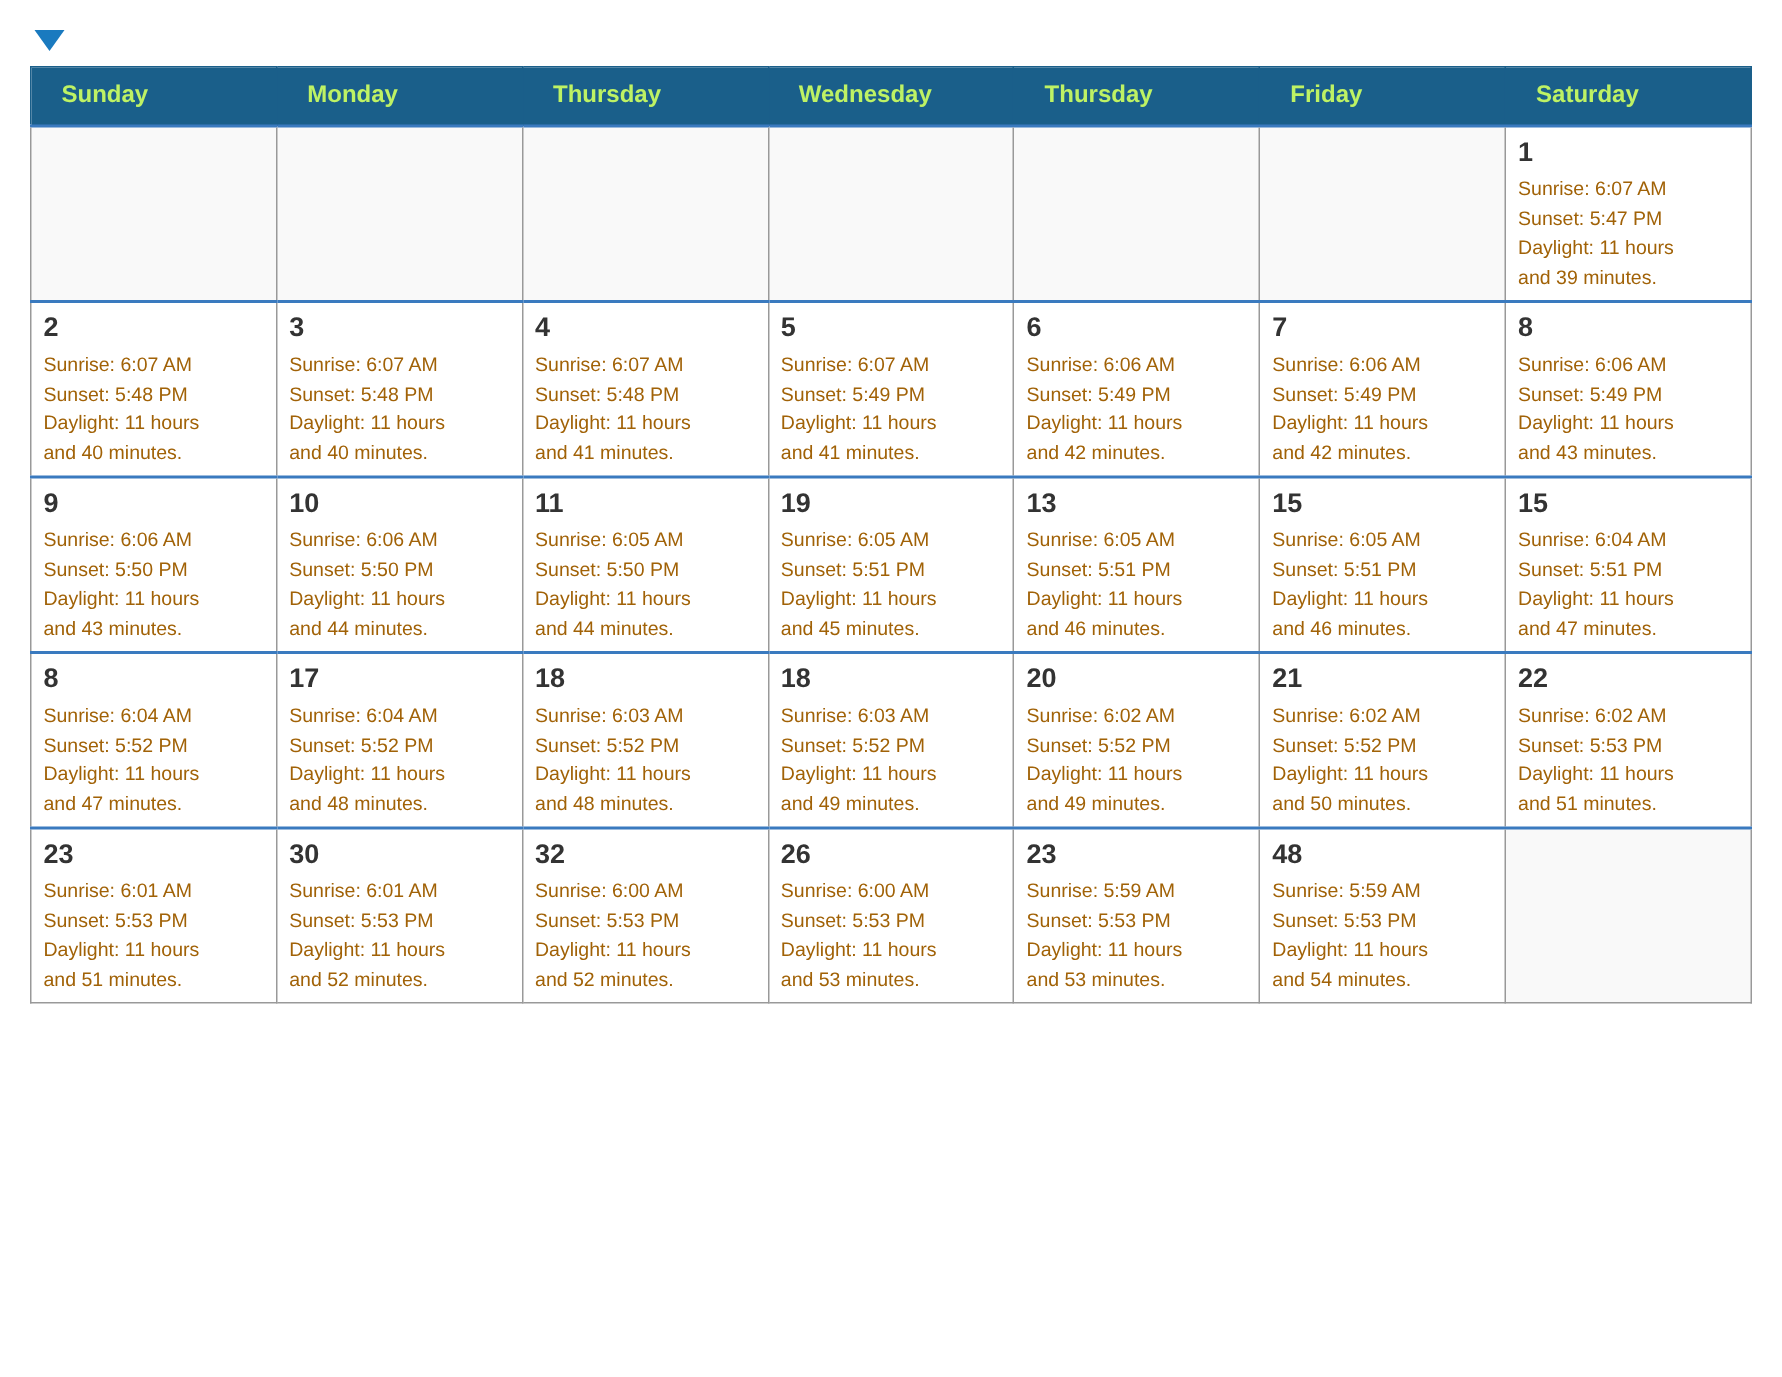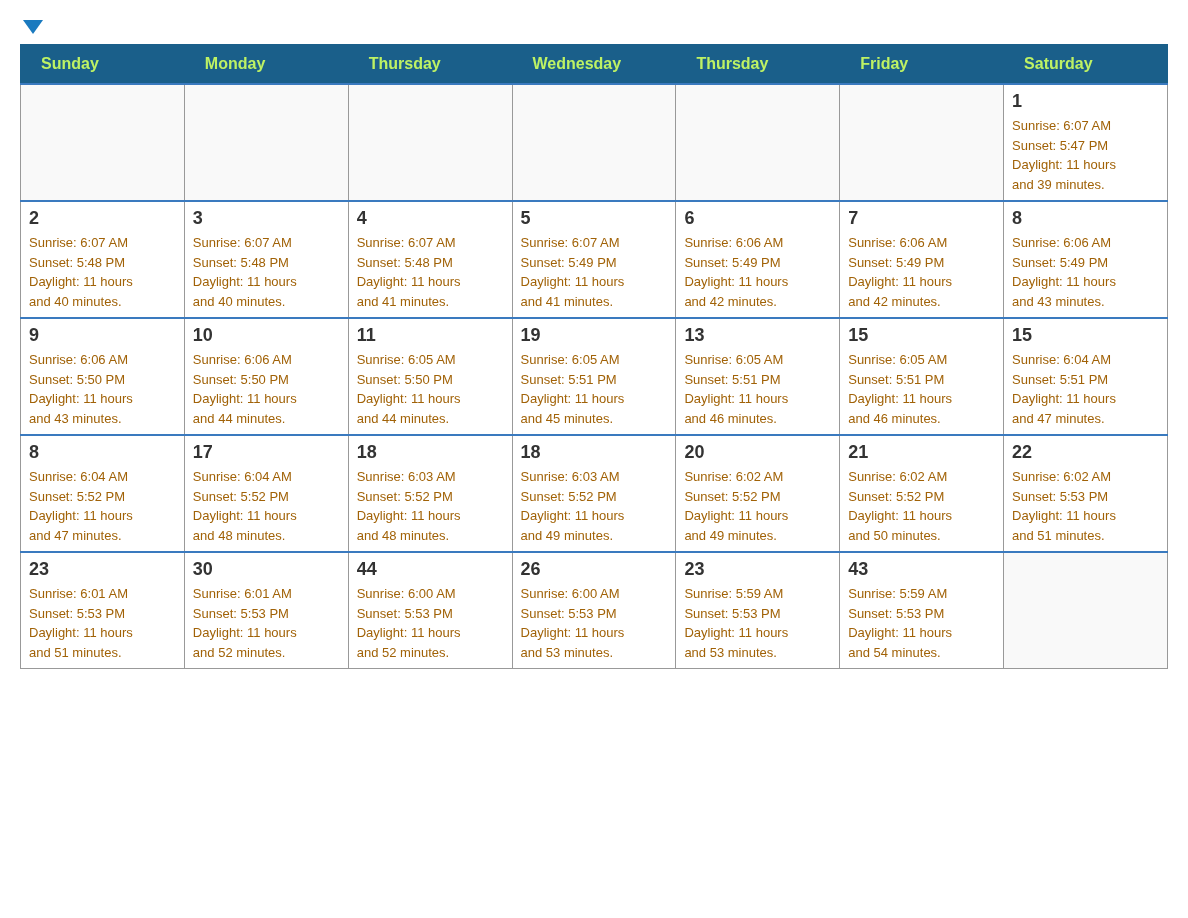--- a/index.html
+++ b/index.html
@@ -239,31 +239,31 @@
       <tr>
         <td>
           <span class="day-number">23</span>
           <div class="day-info">Sunrise: 6:01 AM<br>Sunset: 5:53 PM<br>Daylight: 11 hours<br>and 51 minutes.</div>
         </td>
         <td>
           <span class="day-number">30</span>
           <div class="day-info">Sunrise: 6:01 AM<br>Sunset: 5:53 PM<br>Daylight: 11 hours<br>and 52 minutes.</div>
         </td>
         <td>
-          <span class="day-number">44</span>
+          <span class="day-number">32</span>
           <div class="day-info">Sunrise: 6:00 AM<br>Sunset: 5:53 PM<br>Daylight: 11 hours<br>and 52 minutes.</div>
         </td>
         <td>
           <span class="day-number">26</span>
           <div class="day-info">Sunrise: 6:00 AM<br>Sunset: 5:53 PM<br>Daylight: 11 hours<br>and 53 minutes.</div>
         </td>
         <td>
           <span class="day-number">23</span>
           <div class="day-info">Sunrise: 5:59 AM<br>Sunset: 5:53 PM<br>Daylight: 11 hours<br>and 53 minutes.</div>
         </td>
         <td>
-          <span class="day-number">43</span>
+          <span class="day-number">48</span>
           <div class="day-info">Sunrise: 5:59 AM<br>Sunset: 5:53 PM<br>Daylight: 11 hours<br>and 54 minutes.</div>
         </td>
         <td class="empty"></td>
       </tr>
     </tbody>
 </table>
 
 </body></html>

